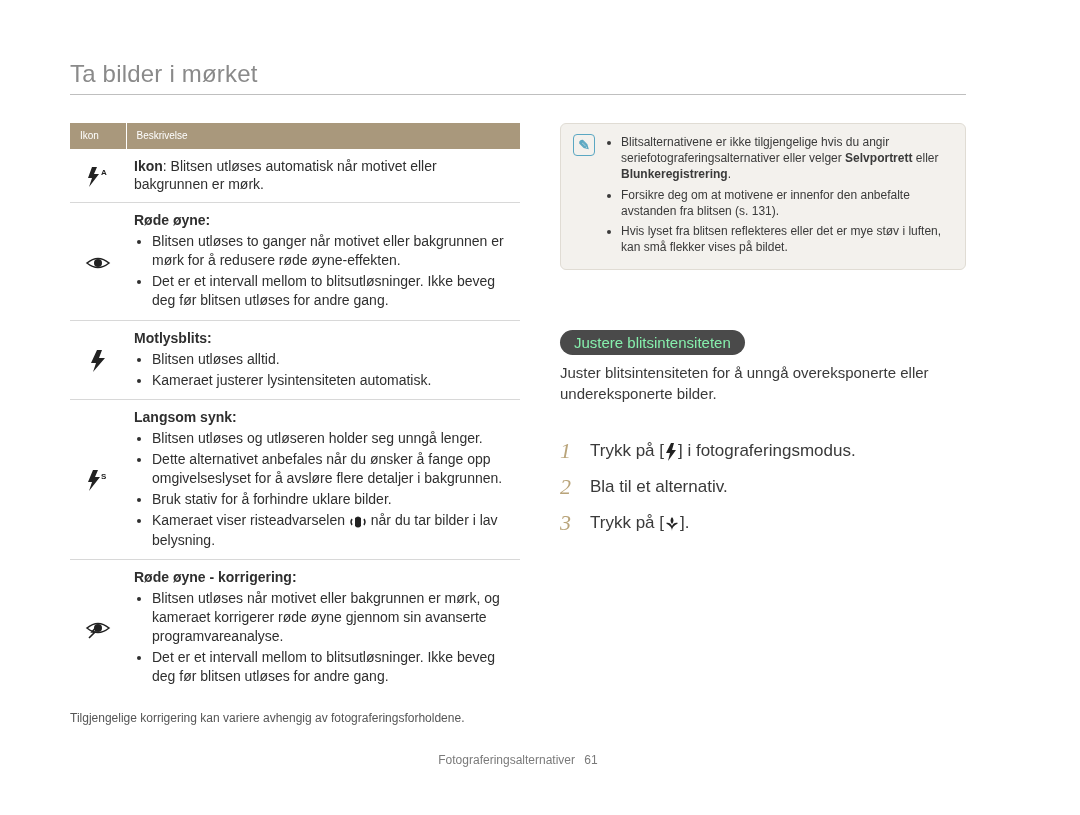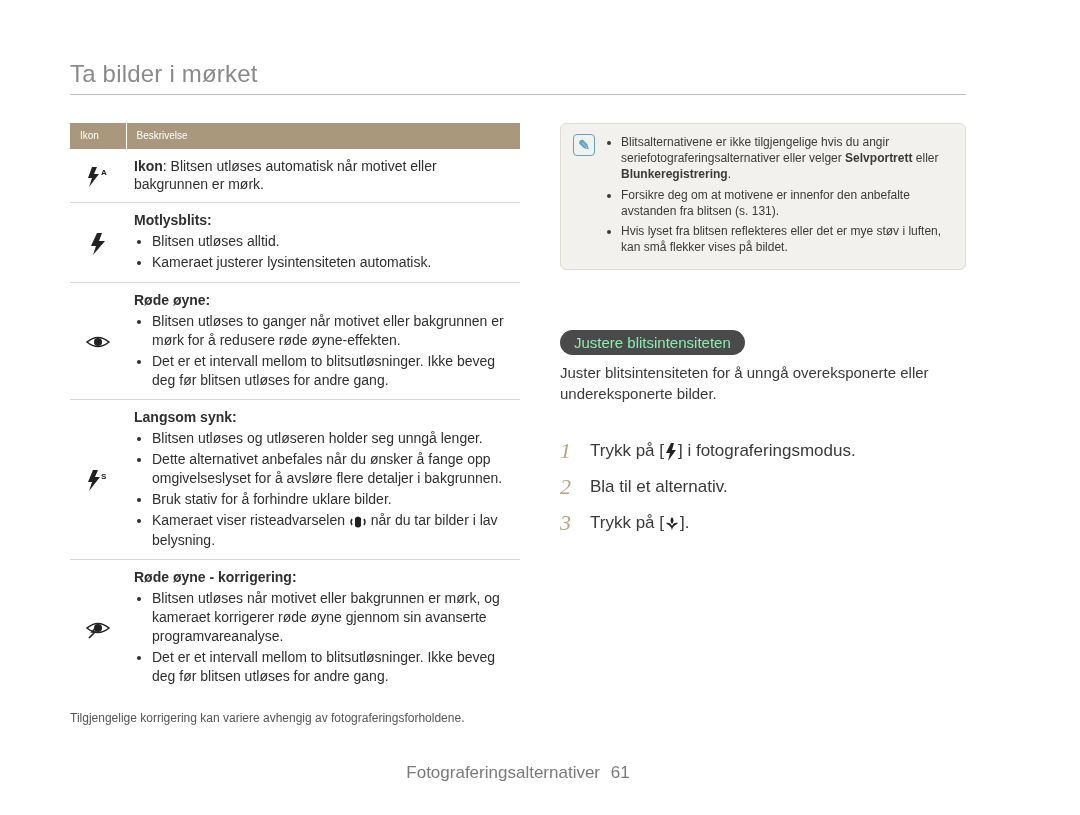--- a/index.html
+++ b/index.html
@@ -51,22 +51,22 @@
     padding: 4px 14px; font-size: 15px; margin-top: 60px; margin-bottom: 8px;
   }
   .section-desc { font-size: 15px; color: #3a3a3a; line-height: 1.35; margin-bottom: 34px; }
 
   ol.steps { list-style: none; padding: 0; font-size: 17px; color: #3a3a3a; }
   ol.steps li { display: flex; align-items: center; gap: 12px; margin-bottom: 10px; }
   ol.steps .num { font-style: italic; font-family: Georgia, 'Times New Roman', serif; font-size: 22px; color: #b9a47a; min-width: 18px; }
   .inline-icon { display: inline-block; vertical-align: middle; }
 
   .page-footer {
-    position: absolute; bottom: 32px; left: 0; width: 100%; text-align: center;
-    font-size: 17px; color: #7a7a7a;
+    position: absolute; bottom: 48px; left: 0; width: 100%; text-align: center;
+    font-size: 12px; color: #7a7a7a;
   }
   .page-footer .section-name { margin-right: 6px; }
 
   svg.icn { display: inline-block; vertical-align: middle; }
 </style>
 </head>
 <body>
 
 <div class="page">
   <h1 class="page-title">Ta bilder i mørket</h1>
@@ -90,45 +90,45 @@
                   <text x="16" y="9" font-size="8" font-weight="bold" fill="#222">A</text>
                 </svg>
             </td>
             <td>
               <span class="auto-start">Ikon</span><span>: Blitsen utløses automatisk når motivet eller bakgrunnen er mørk.</span>
             </td>
           </tr>
 
           <tr>
             <td class="icon-cell">
-              <svg class="icn" width="22" height="24" viewBox="0 0 22 24">
-                  <path d="M10 1 L4 14 L9 14 L6 23 L18 9 L12 9 L15 1 Z" fill="#222"></path>
-                </svg>
-            </td>
-            <td>
-              <div class="row-title">Motlysblits:</div>
-              <ul>
-                <li>Blitsen utløses alltid.</li>
-                <li>Kameraet justerer lysintensiteten automatisk.</li>
-              </ul>
-            </td>
-          </tr>
-
-          <tr>
-            <td class="icon-cell">
               <svg class="icn" width="26" height="18" viewBox="0 0 26 18">
                   <path d="M2 9 Q13 0 24 9 Q13 18 2 9 Z" fill="none" stroke="#222" stroke-width="1.6"></path>
                   <circle cx="13" cy="9" r="4" fill="#222"></circle>
                 </svg>
             </td>
             <td>
               <div class="row-title">Røde øyne:</div>
               <ul>
                 <li>Blitsen utløses to ganger når motivet eller bakgrunnen er mørk for å redusere røde øyne-effekten.</li>
                 <li>Det er et intervall mellom to blitsutløsninger. Ikke beveg deg før blitsen utløses for andre gang.</li>
+              </ul>
+            </td>
+          </tr>
+
+          <tr>
+            <td class="icon-cell">
+              <svg class="icn" width="22" height="24" viewBox="0 0 22 24">
+                  <path d="M10 1 L4 14 L9 14 L6 23 L18 9 L12 9 L15 1 Z" fill="#222"></path>
+                </svg>
+            </td>
+            <td>
+              <div class="row-title">Motlysblits:</div>
+              <ul>
+                <li>Blitsen utløses alltid.</li>
+                <li>Kameraet justerer lysintensiteten automatisk.</li>
               </ul>
             </td>
           </tr>
 
           <tr>
             <td class="icon-cell">
               <svg class="icn" width="26" height="24" viewBox="0 0 26 24">
                   <path d="M8 1 L3 13 L7 13 L4 22 L15 8 L10 8 L13 1 Z" fill="#222"></path>
                   <text x="16" y="10" font-size="8" font-weight="bold" fill="#222">S</text>
                 </svg>

